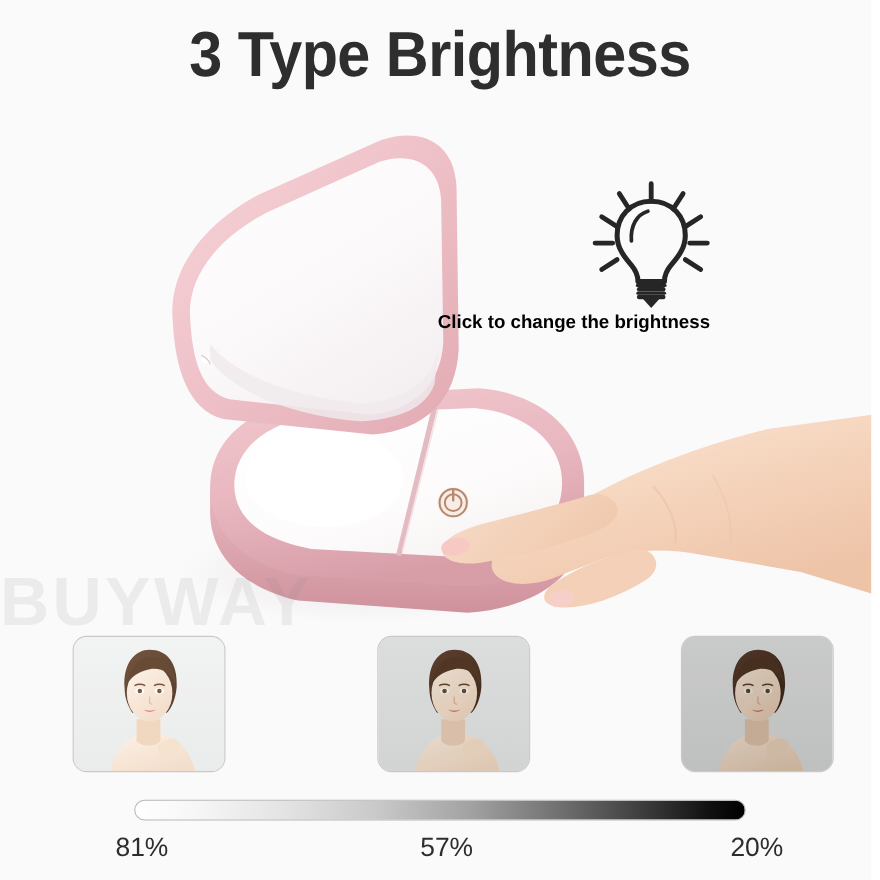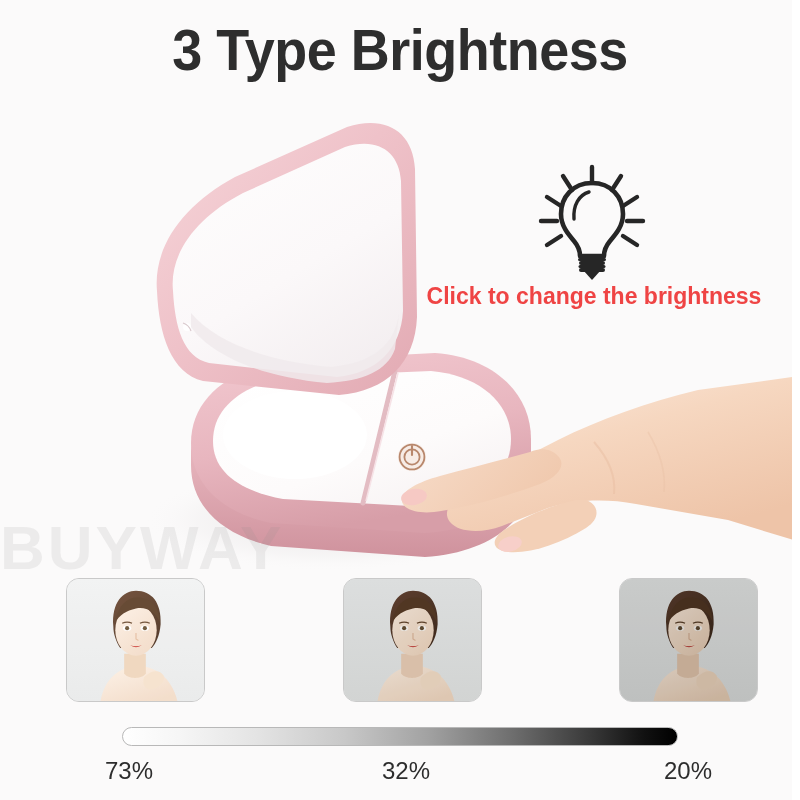--- a/index.html
+++ b/index.html
@@ -44,25 +44,24 @@
     width: 108px;
     height: 118px;
   }
   .bulb-wrap svg { display: block; width: 108px; height: 118px; }
 
   .caption {
     position: absolute;
     left: 398px;
     top: 283px;
     width: 392px;
-    text-align: center;
     font-family: "Liberation Sans", sans-serif;
-    font-size: 23px;
+    font-size: 17px;
     font-weight: bold;
-    color: #ef4444;
+    color: #000000;
     letter-spacing: 0px;
     white-space: nowrap;
   }
 
   
   .product {
     position: absolute;
     left: 95px;
     top: 105px;
     width: 460px;
@@ -478,17 +477,17 @@
         <path d="M 70 55 l 0 6 l 2.5 1.5" stroke="#c9a489" stroke-width="1.2" fill="none"></path>
         <path d="M 64 67 q 6 4.5 12 0 q -6 2.4 -12 0 Z" fill="#b4463f"></path>
         <path d="M 78 100 C 86 92 94 92 98 98 C 100 104 94 110 86 112 C 80 113 76 108 78 100 Z" fill="#e0c9b2"></path>
         <rect width="139" height="124" fill="#23282c" opacity="0.10"></rect>
       </svg>
     </div>
   </div>
 
   <div class="bar"></div>
 
-  <div class="pct pct-100">73%</div>
-  <div class="pct pct-50">32%</div>
+  <div class="pct pct-100">81%</div>
+  <div class="pct pct-50">57%</div>
   <div class="pct pct-20">20%</div>
 
 </div>
 
 </body></html>

